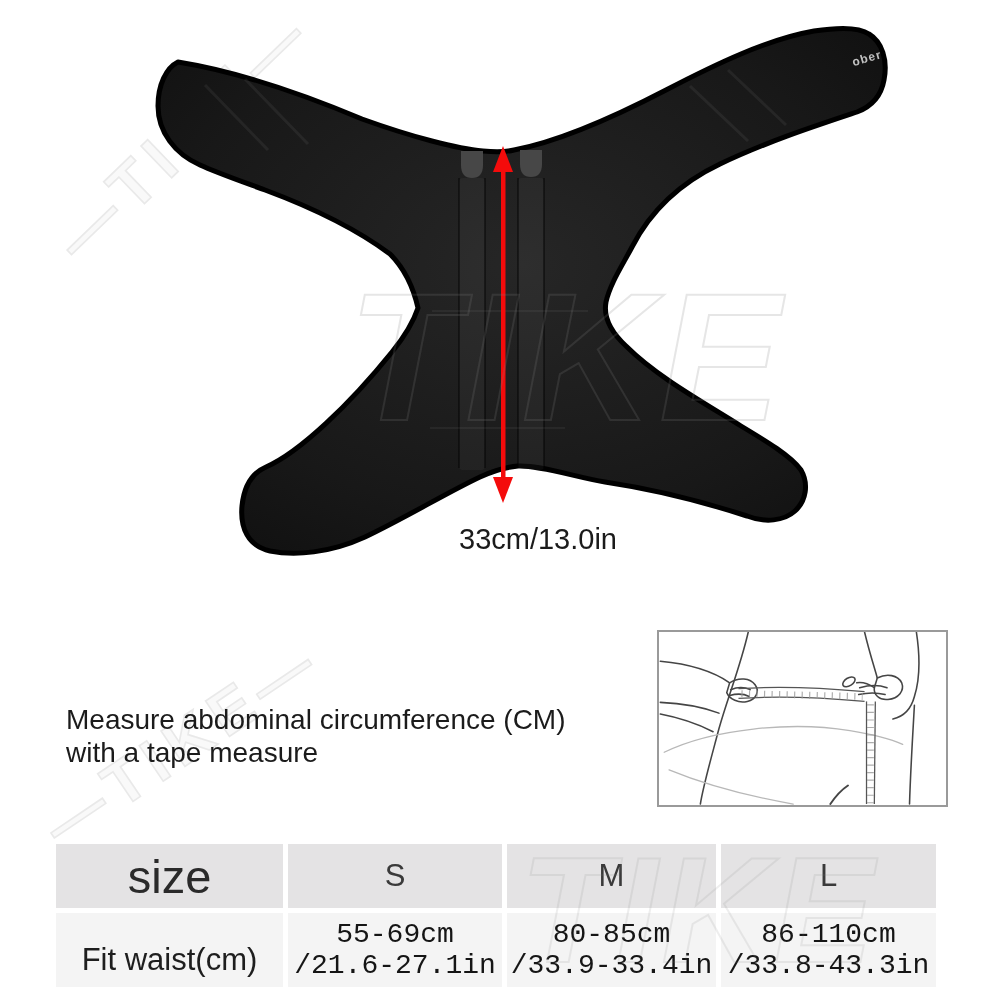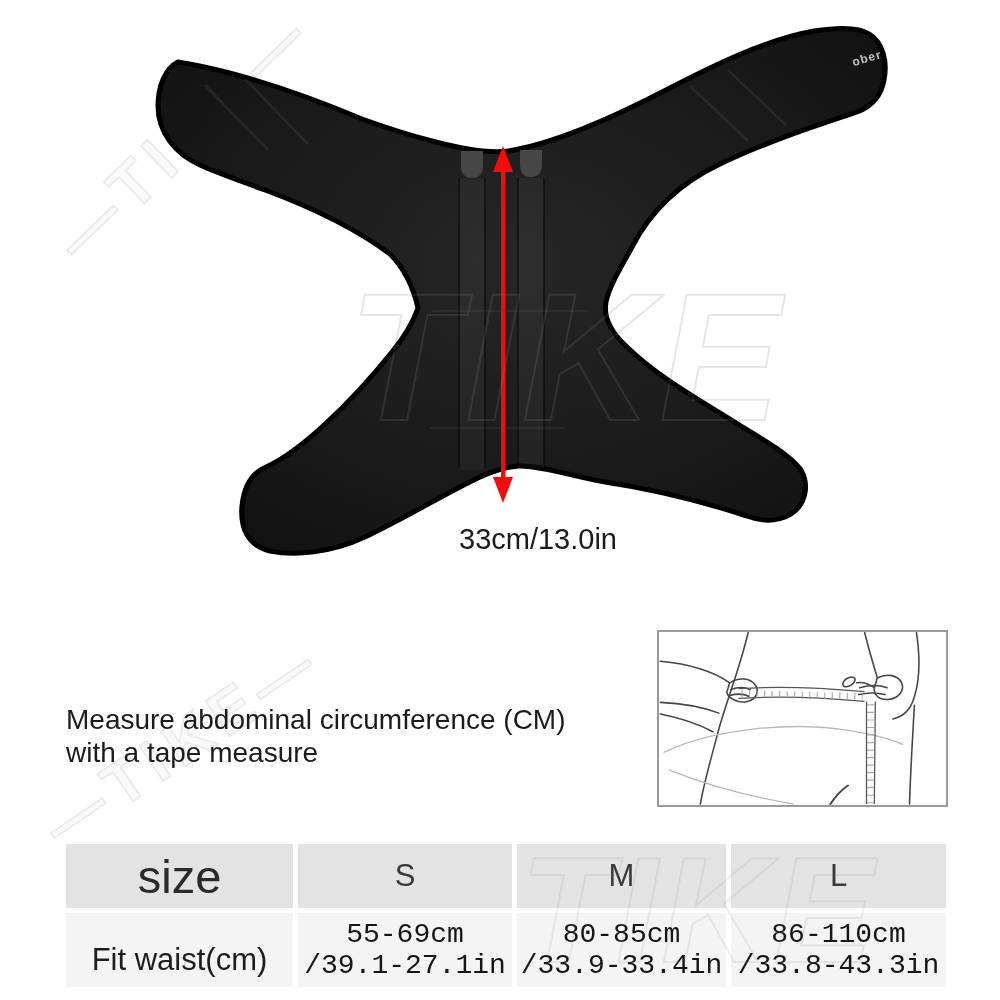--- a/index.html
+++ b/index.html
@@ -26,21 +26,21 @@
   
   .instruction{position:absolute;left:66px;top:703px;z-index:3;
       font-size:28px;line-height:33px;color:#1b1b1b;}
 
   
   .illustration-box{position:absolute;left:657px;top:630px;width:291px;height:177px;
       border:2px solid #9a9a9a;box-sizing:border-box;background:#fff;z-index:1;}
   .illustration-box svg{display:block;width:100%;height:100%;}
 
   
-  .size-table{position:absolute;left:66px;top:844px;z-index:1;display:grid;
+  .size-table{position:absolute;left:56px;top:844px;z-index:1;display:grid;
       grid-template-columns:227px 214px 209px 215px;
       grid-template-rows:64px 74px;column-gap:5px;row-gap:5px;}
   .cell{display:flex;flex-direction:column;align-items:center;justify-content:center;}
   .cell.head{background:#e4e3e4;}
   .cell.data{background:#f4f4f4;}
   .h-size{font-size:47px;color:#2a2a2a;}
   .h-sml{font-size:31px;color:#3a3a3a;}
   .row-label{font-size:31px;color:#1e1e1e;margin-top:20px;}
   .range{font-size:28px;line-height:31px;color:#151515;text-align:center;font-family:Liberation Mono, monospace;}
 </style>
@@ -173,21 +173,21 @@
   </div>
   <div class="cell head">
     <span class="h-sml">L</span>
   </div>
 
   <div class="cell data">
     <span class="row-label">Fit waist(cm)</span>
   </div>
   <div class="cell data">
     <span class="range">55-69cm</span>
-    <span class="range">/39.1-27.1in</span>
+    <span class="range">/21.6-27.1in</span>
   </div>
   <div class="cell data">
     <span class="range">80-85cm</span>
     <span class="range">/33.9-33.4in</span>
   </div>
   <div class="cell data">
     <span class="range">86-110cm</span>
     <span class="range">/33.8-43.3in</span>
   </div>
 </div>

